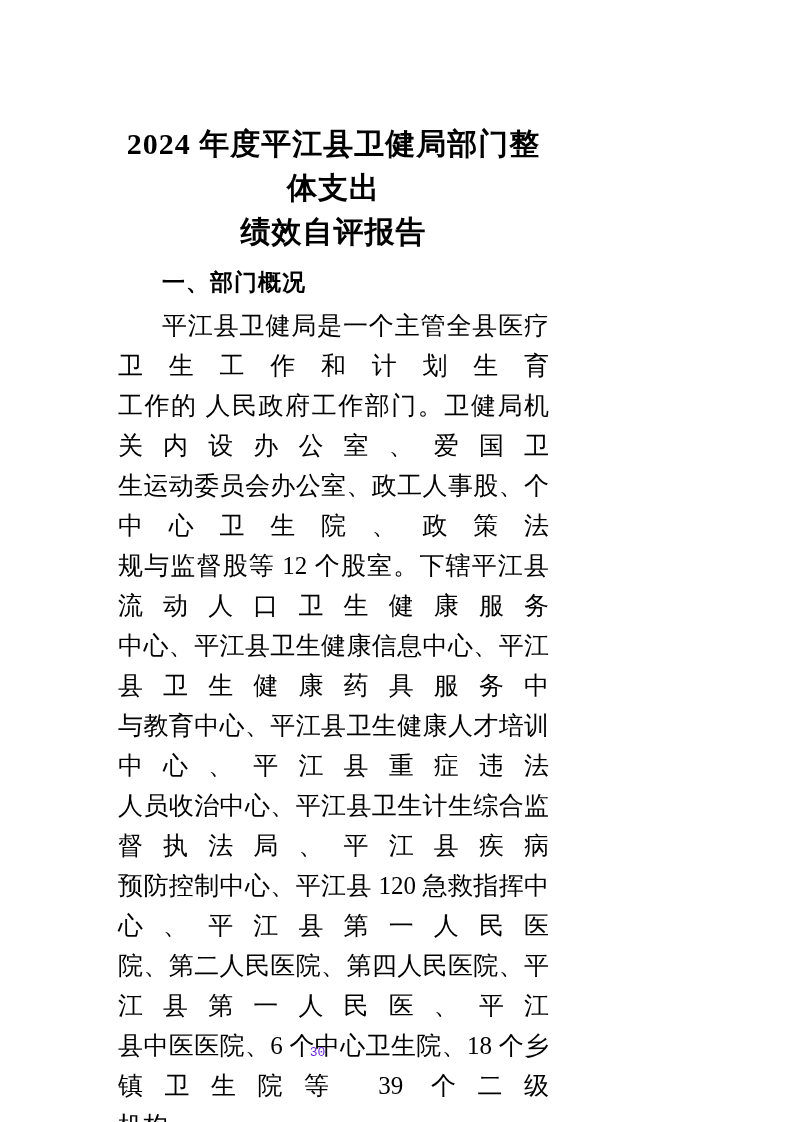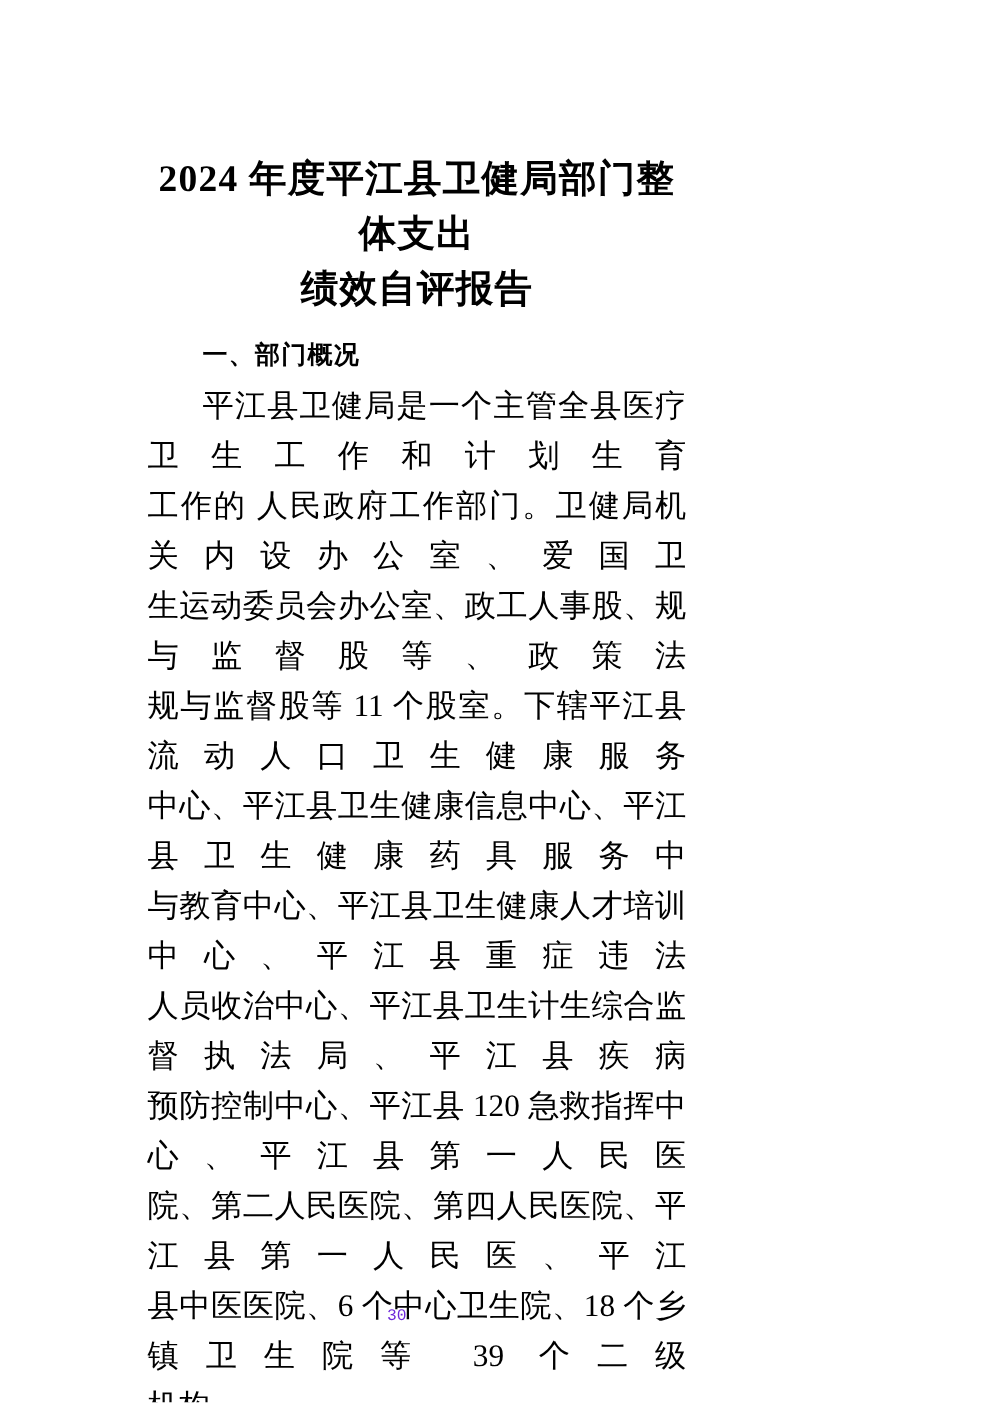--- a/index.html
+++ b/index.html
@@ -20,26 +20,26 @@
   }
   .doc-title {
     text-align: center;
     font-size: 30px;
     font-weight: bold;
     line-height: 44px;
     font-family: "Liberation Serif", serif;
     letter-spacing: 1px;
   }
   .heading1 {
-    font-size: 20px;
+    font-size: 23px;
     font-weight: bold;
     line-height: 44px;
     text-indent: 44px;
     margin-top: 8px;
-    font-family: Liberation Serif, serif;
+    font-family: Liberation Mono, monospace;
     letter-spacing: 1px;
   }
   .heading2 {
     font-size: 23px;
     font-weight: bold;
     line-height: 44px;
     text-indent: 44px;
     margin-top: 12px;
     font-family: "Liberation Sans", sans-serif;
     letter-spacing: 1px;
@@ -81,22 +81,22 @@
 <div class="page">
 
   <div class="doc-title">2024 年度平江县卫健局部门整体支出</div>
   <div class="doc-title">绩效自评报告</div>
 
   <div class="heading1">一、部门概况</div>
 
   <div class="paragraph">
       <div class="doc-line indent">平江县卫健局是一个主管全县医疗卫生工作和计划生育</div>
       <div class="doc-line">工作的 人民政府工作部门。卫健局机关内设办公室、爱国卫</div>
-      <div class="doc-line">生运动委员会办公室、政工人事股、规与监督股等、政策法</div>
-      <div class="doc-line">规与监督股等 11 个股室。下辖平江县流动人口卫生健康服务</div>
+      <div class="doc-line">生运动委员会办公室、政工人事股、个中心卫生院、政策法</div>
+      <div class="doc-line">规与监督股等 12 个股室。下辖平江县流动人口卫生健康服务</div>
       <div class="doc-line">中心、平江县卫生健康信息中心、平江县卫生健康药具服务中</div>
       <div class="doc-line">与教育中心、平江县卫生健康人才培训中心、平江县重症违法</div>
       <div class="doc-line">人员收治中心、平江县卫生计生综合监督执法局、平江县疾病</div>
       <div class="doc-line">预防控制中心、平江县 120 急救指挥中心、平江县第一人民医</div>
       <div class="doc-line">院、第二人民医院、第四人民医院、平江县第一人民医、平江</div>
       <div class="doc-line">县中医医院、6 个中心卫生院、18 个乡镇卫生院等 39 个二级</div>
       <div class="doc-line last">机构。</div>
     </div>
 
   <div class="heading2">二、一般公共预算支出情况</div>

